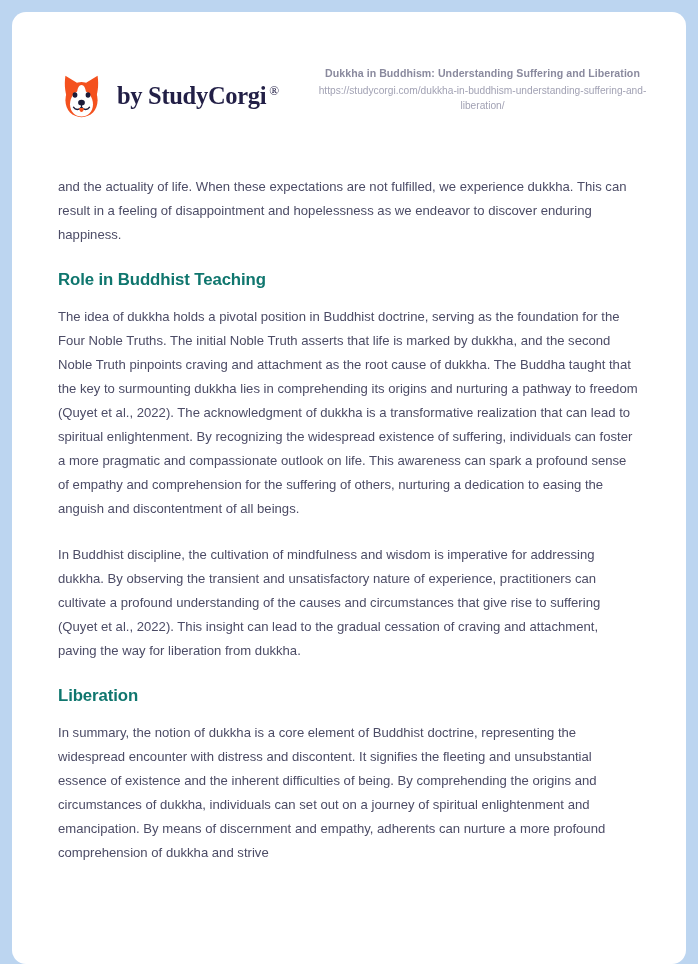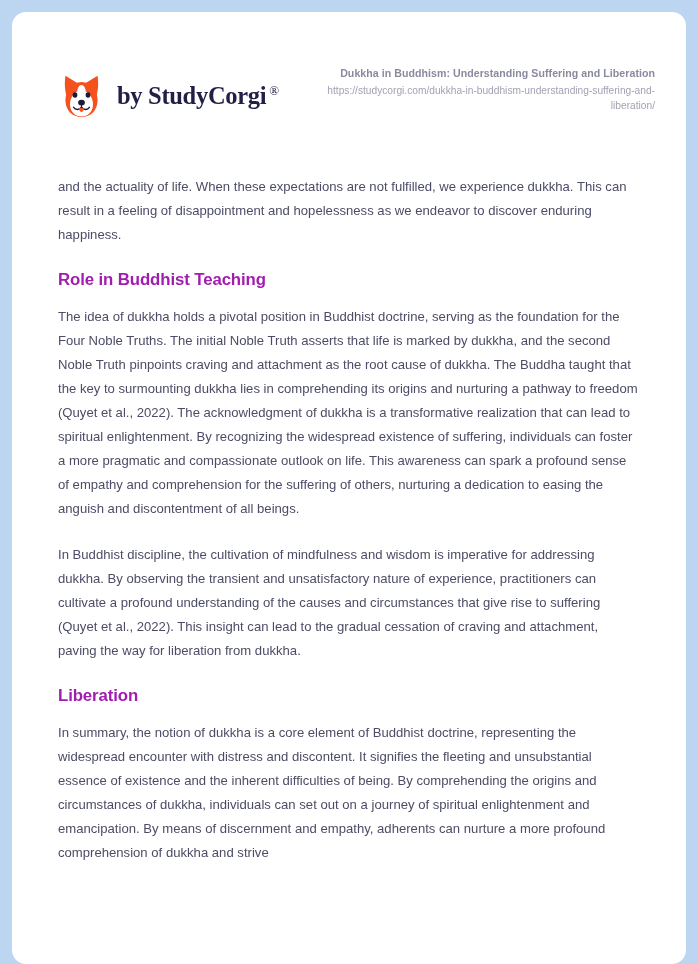--- a/index.html
+++ b/index.html
@@ -63,21 +63,21 @@
   .brand-reg {
     font-size: 13px;
     font-weight: normal;
     color: #221f46;
     vertical-align: super;
     margin-left: 3px;
   }
 
   .header-meta {
     flex: 0 1 auto;
-    text-align: right;
+    text-align: center;
     max-width: 345px;
     padding-top: 6px;
   }
 
   .header-title {
     font-size: 10.6px;
     font-weight: bold;
     color: #8a8a9e;
     line-height: 1.35;
     letter-spacing: 0.05px;
@@ -103,21 +103,21 @@
     font-size: 13.1px;
     line-height: 24px;
     color: #4c4c66;
     letter-spacing: 0.01px;
   }
 
   .article h2 {
     margin: 22px 0 14px 0;
     font-size: 16.8px;
     font-weight: bold;
-    color: #a21caf;
+    color: #0f766e;
     line-height: 1.3;
     letter-spacing: -0.1px;
   }
 
   .body-top {
     padding-top: 54px;
   }
 
   .article p.last {
     margin-bottom: 4px;

